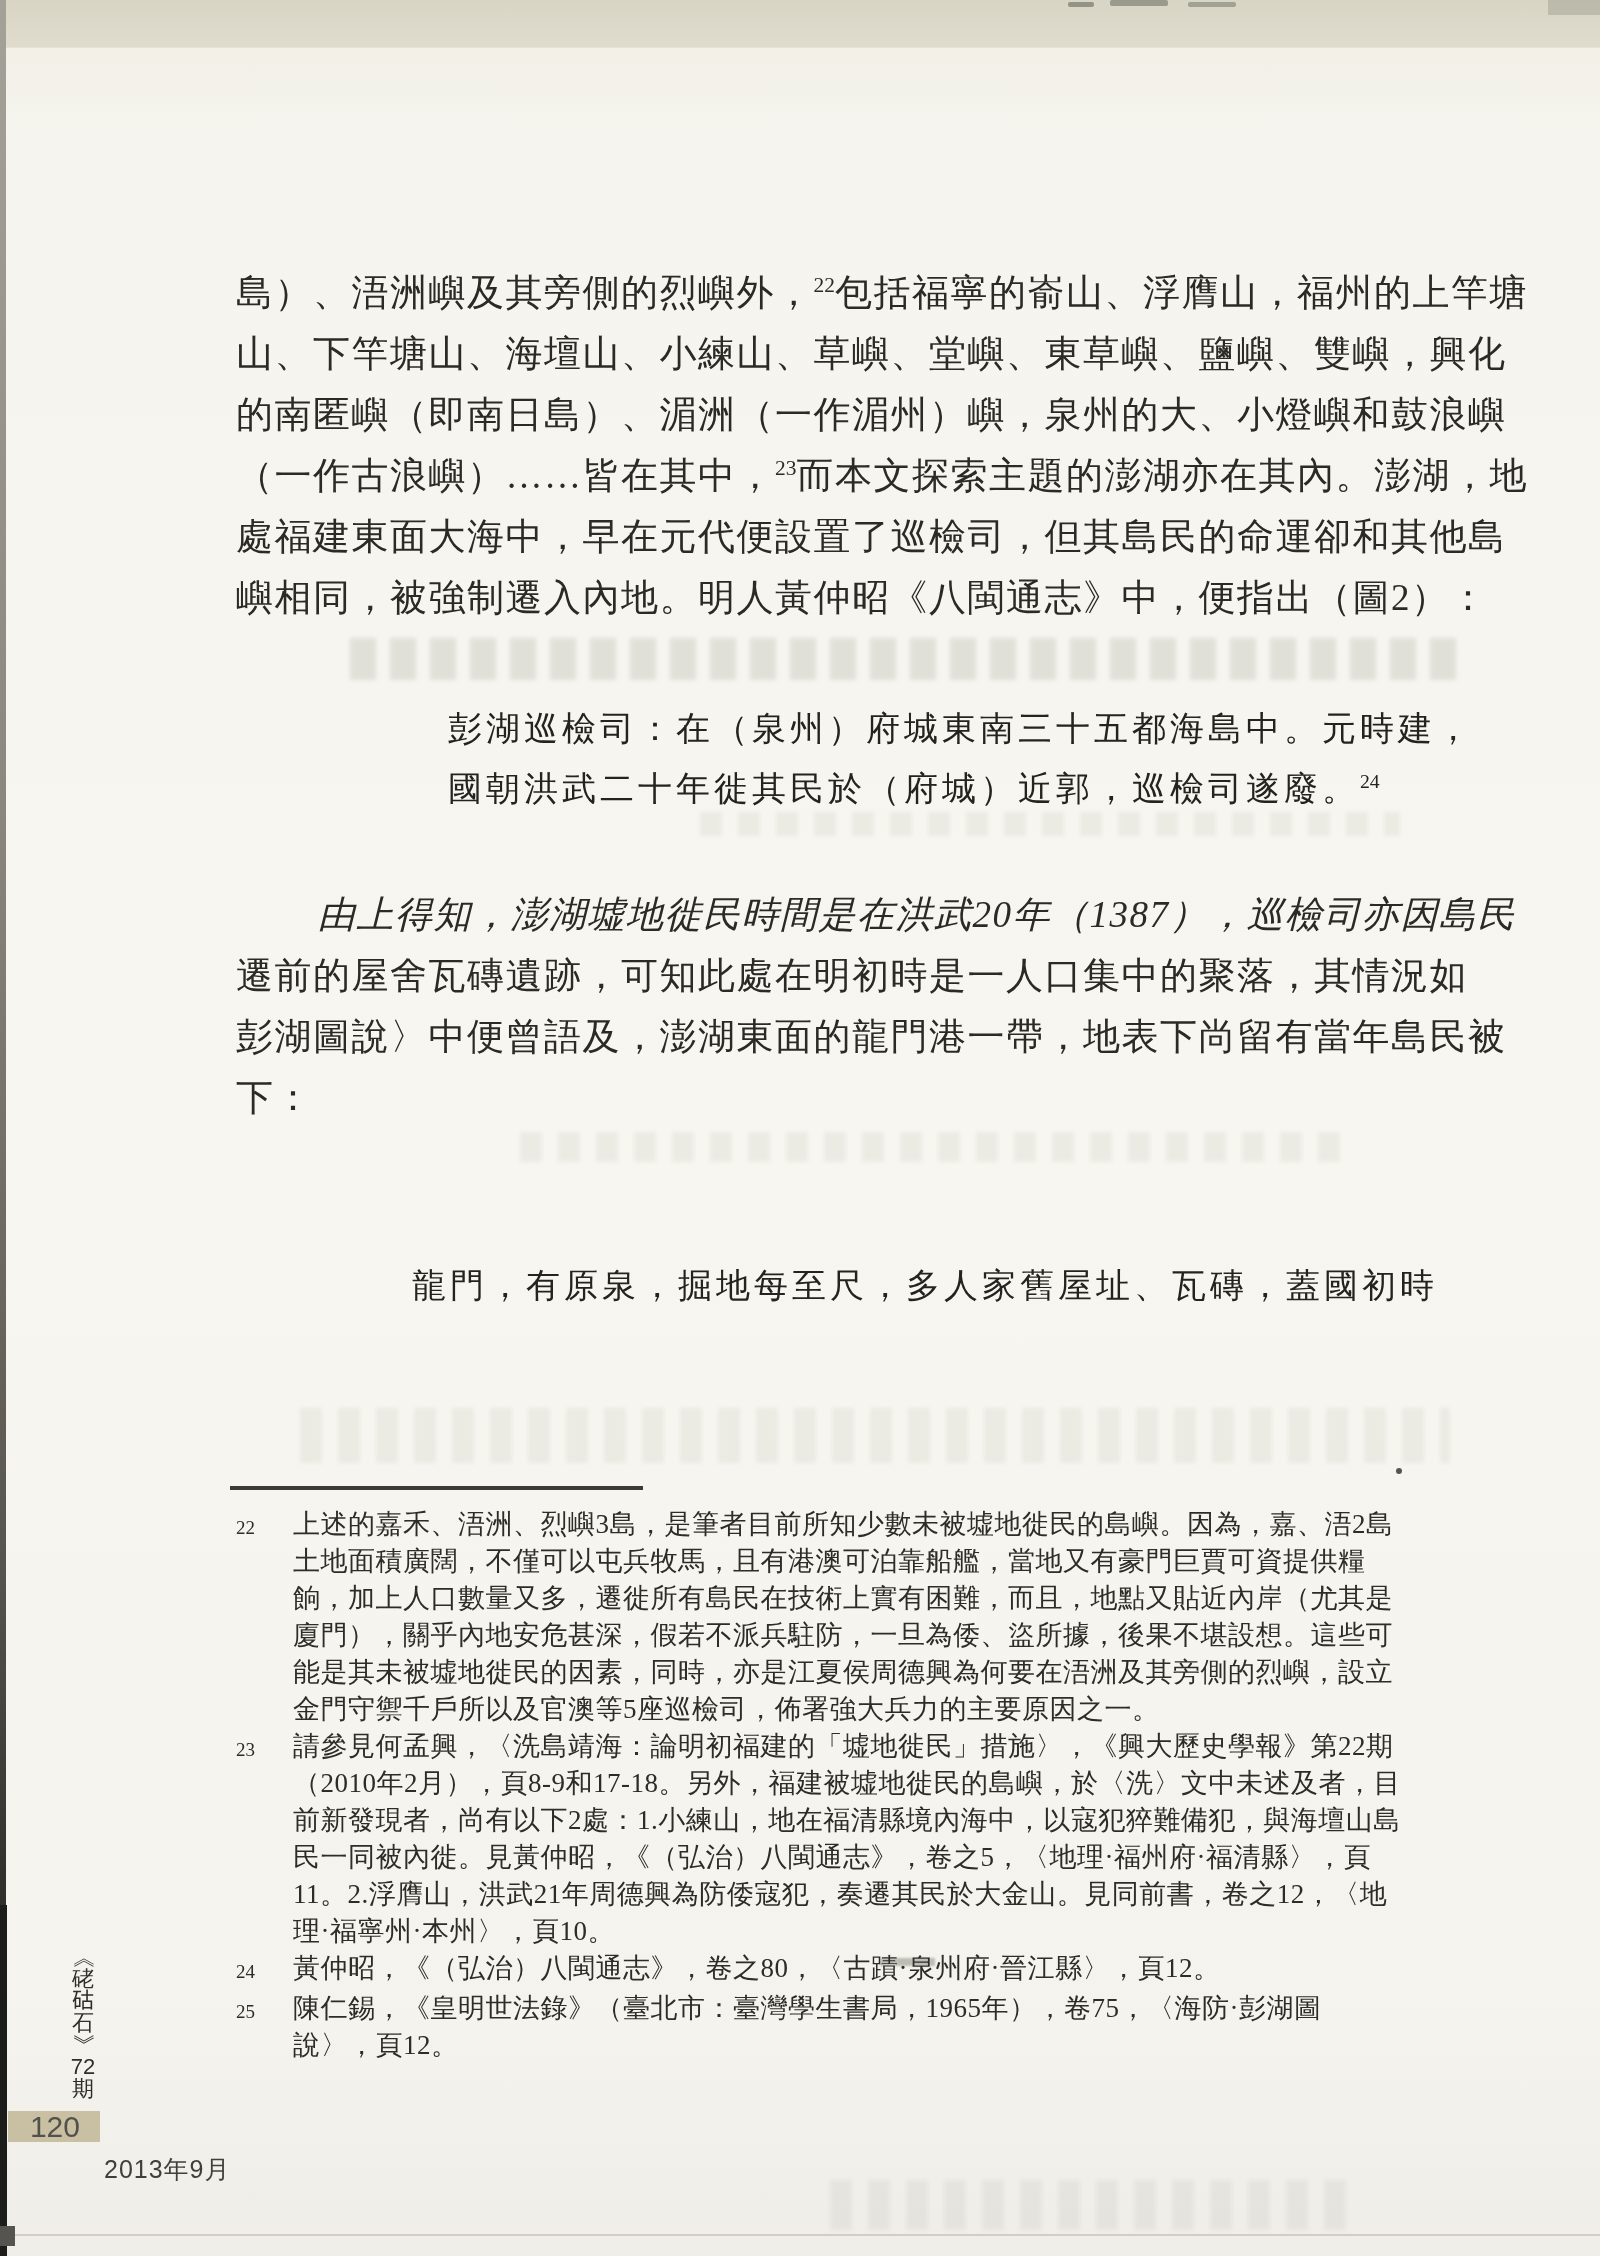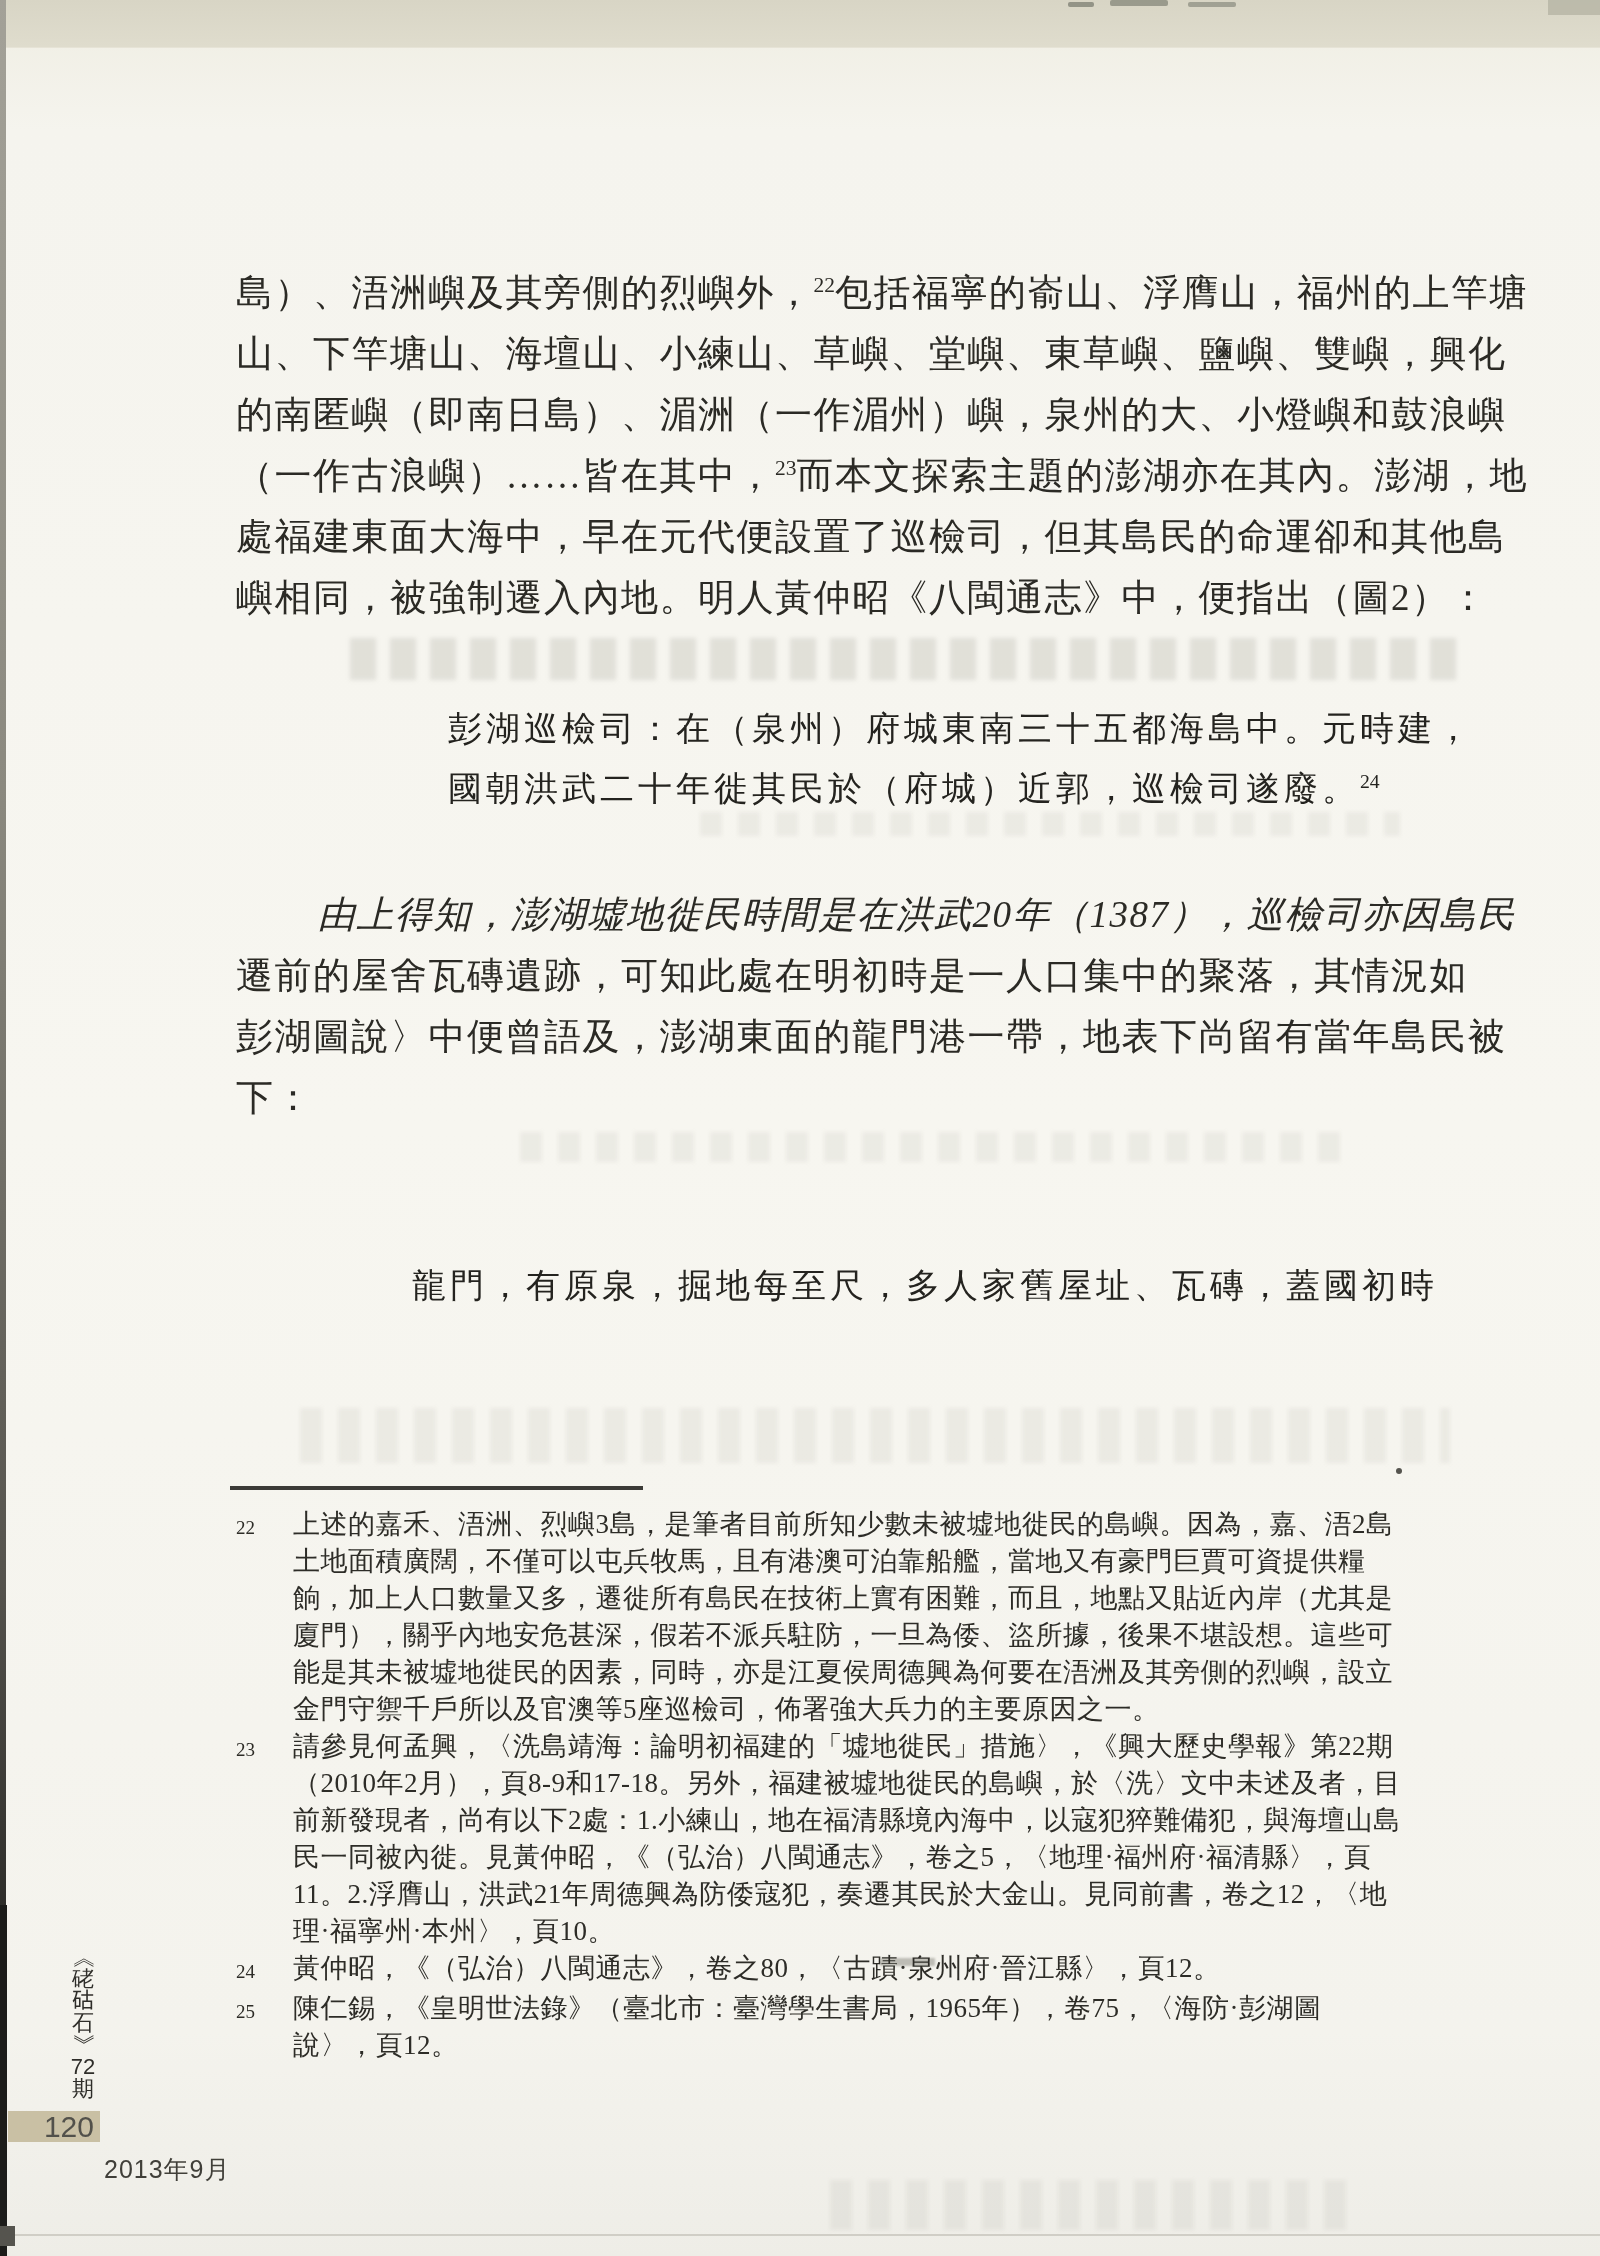--- a/index.html
+++ b/index.html
@@ -45,21 +45,21 @@
   .fn-num{flex:0 0 57px;font-size:19px;padding-top:3px;letter-spacing:0;}
   .fn-lines{}
 
   
   #journal{position:absolute;left:66px;top:1946px;width:34px;text-align:center;
     font-size:22px;line-height:22px;color:#2e2d29;font-family:"Liberation Sans","DejaVu Sans",sans-serif;}
   .journal-char{height:22px;}
   .journal-char.rot{transform:rotate(90deg);}
   #badge{position:absolute;left:8px;top:2111px;width:92px;height:31px;background:#c9c0a4;
     color:#52514b;font:30px/31px "Liberation Sans","DejaVu Sans",sans-serif;
-    text-align:right;padding-right:6px;box-sizing:border-box;}
+    text-align:right;padding-right:20px;box-sizing:border-box;}
   #date{position:absolute;left:104px;top:2112px;color:#403f39;letter-spacing:1px;
     font:25px/30px "Liberation Sans","DejaVu Sans",sans-serif;margin-top:42px;}
 </style>
 </head>
 <body>
 
 <div class="page">
 
   <div class="top-band"></div>
   <div class="corner-patch"></div>

